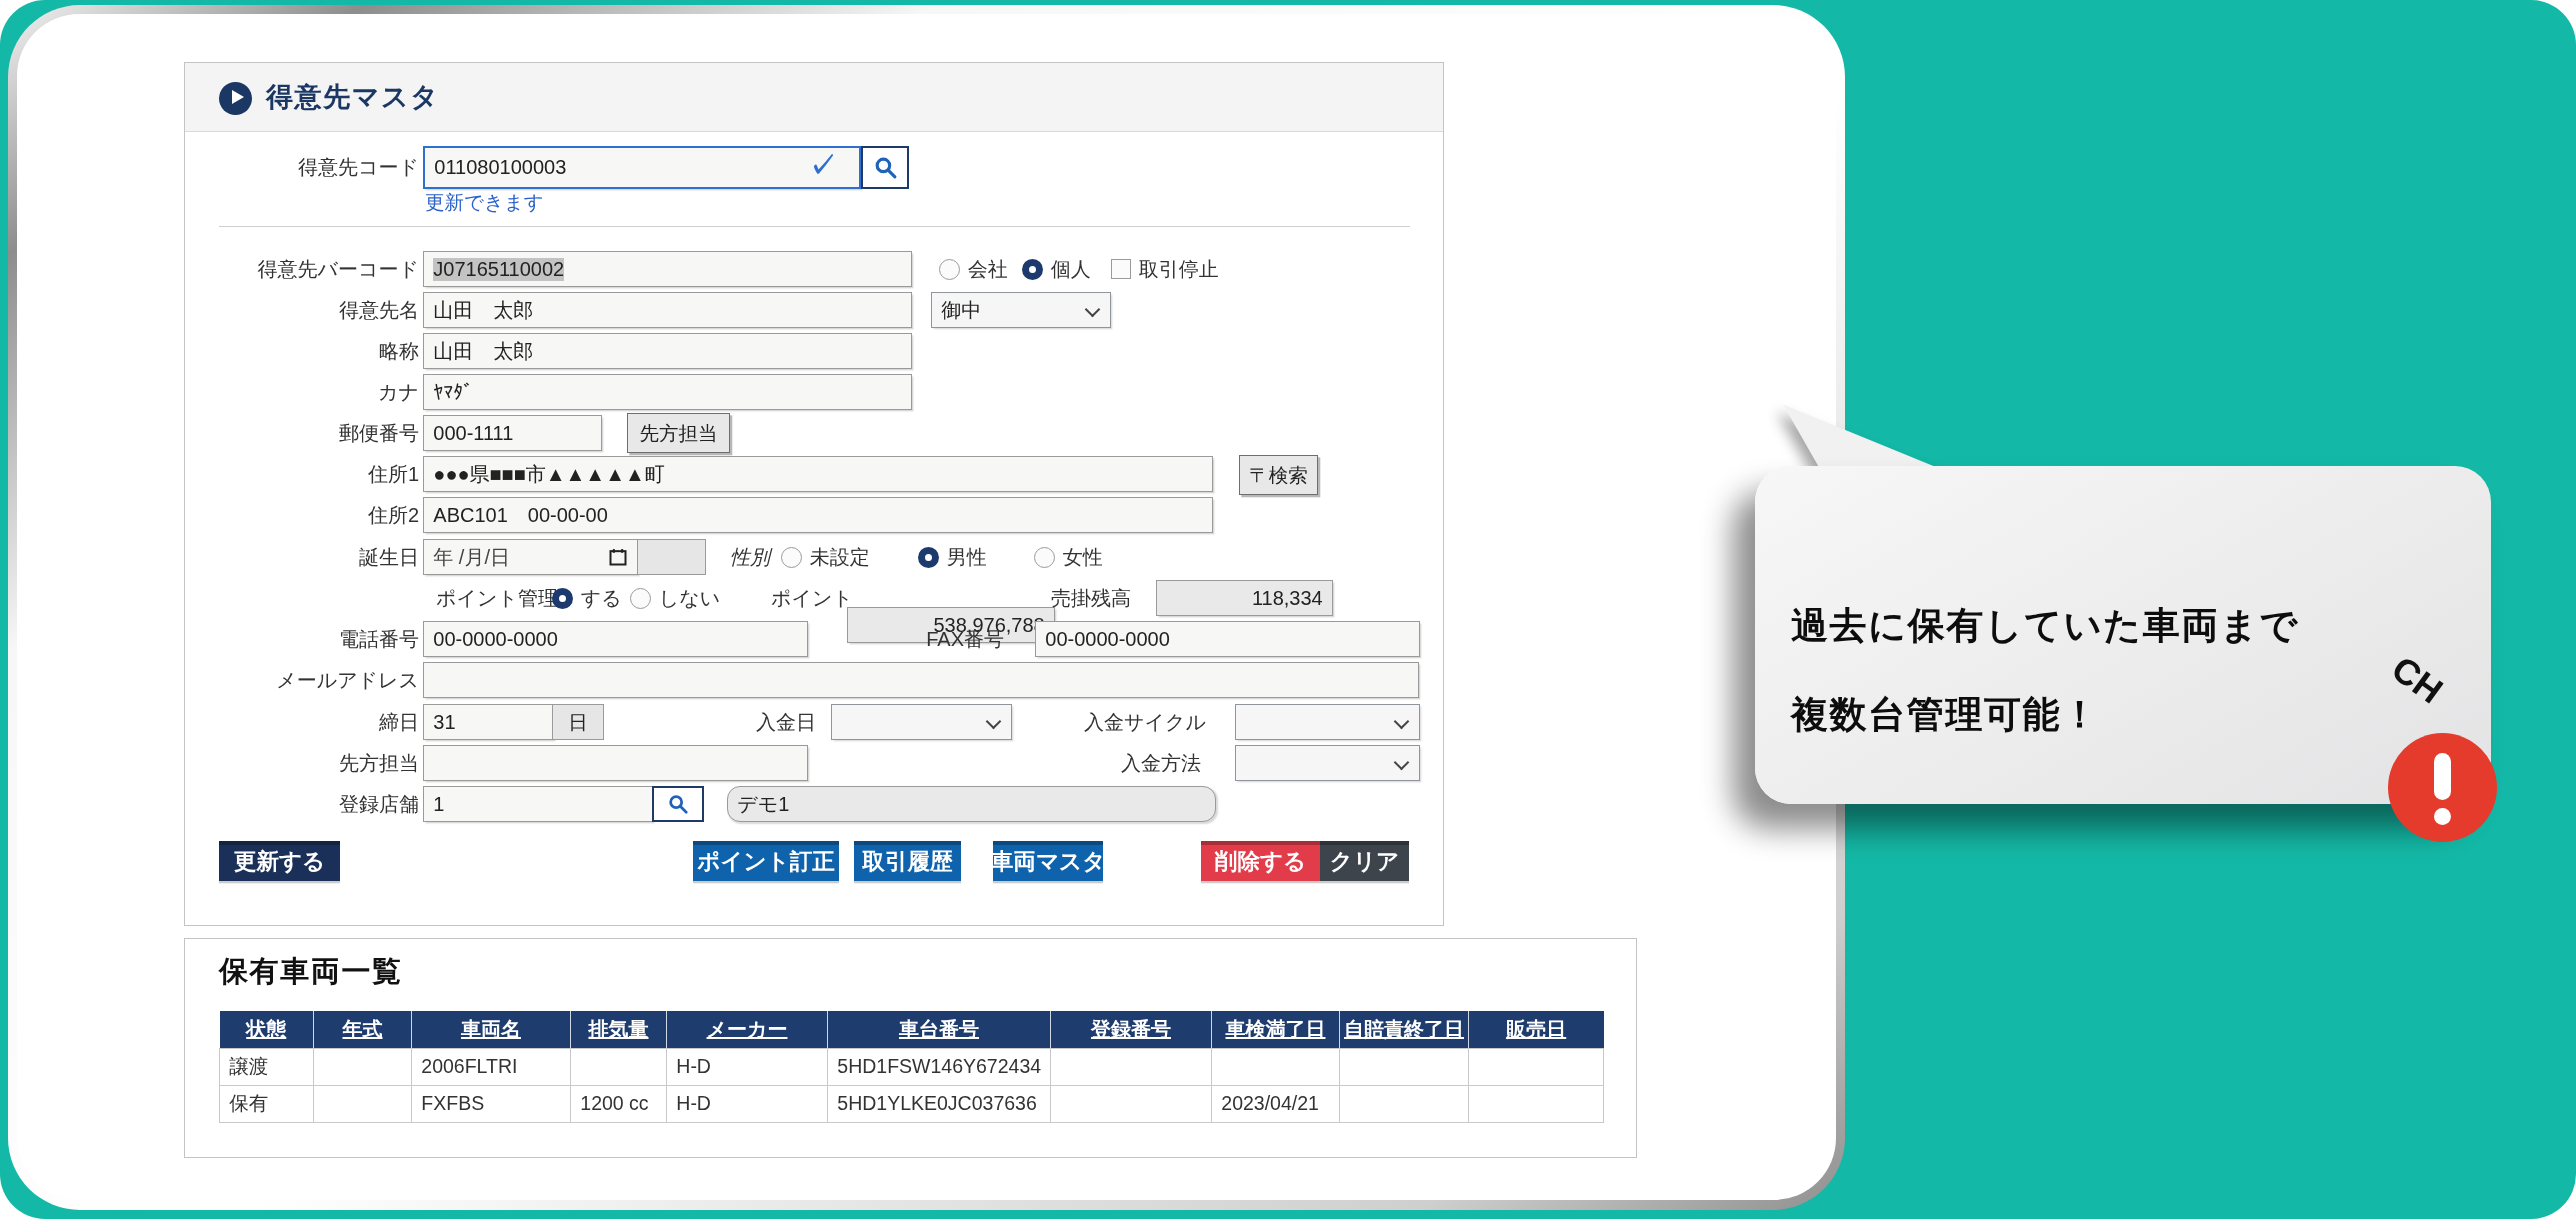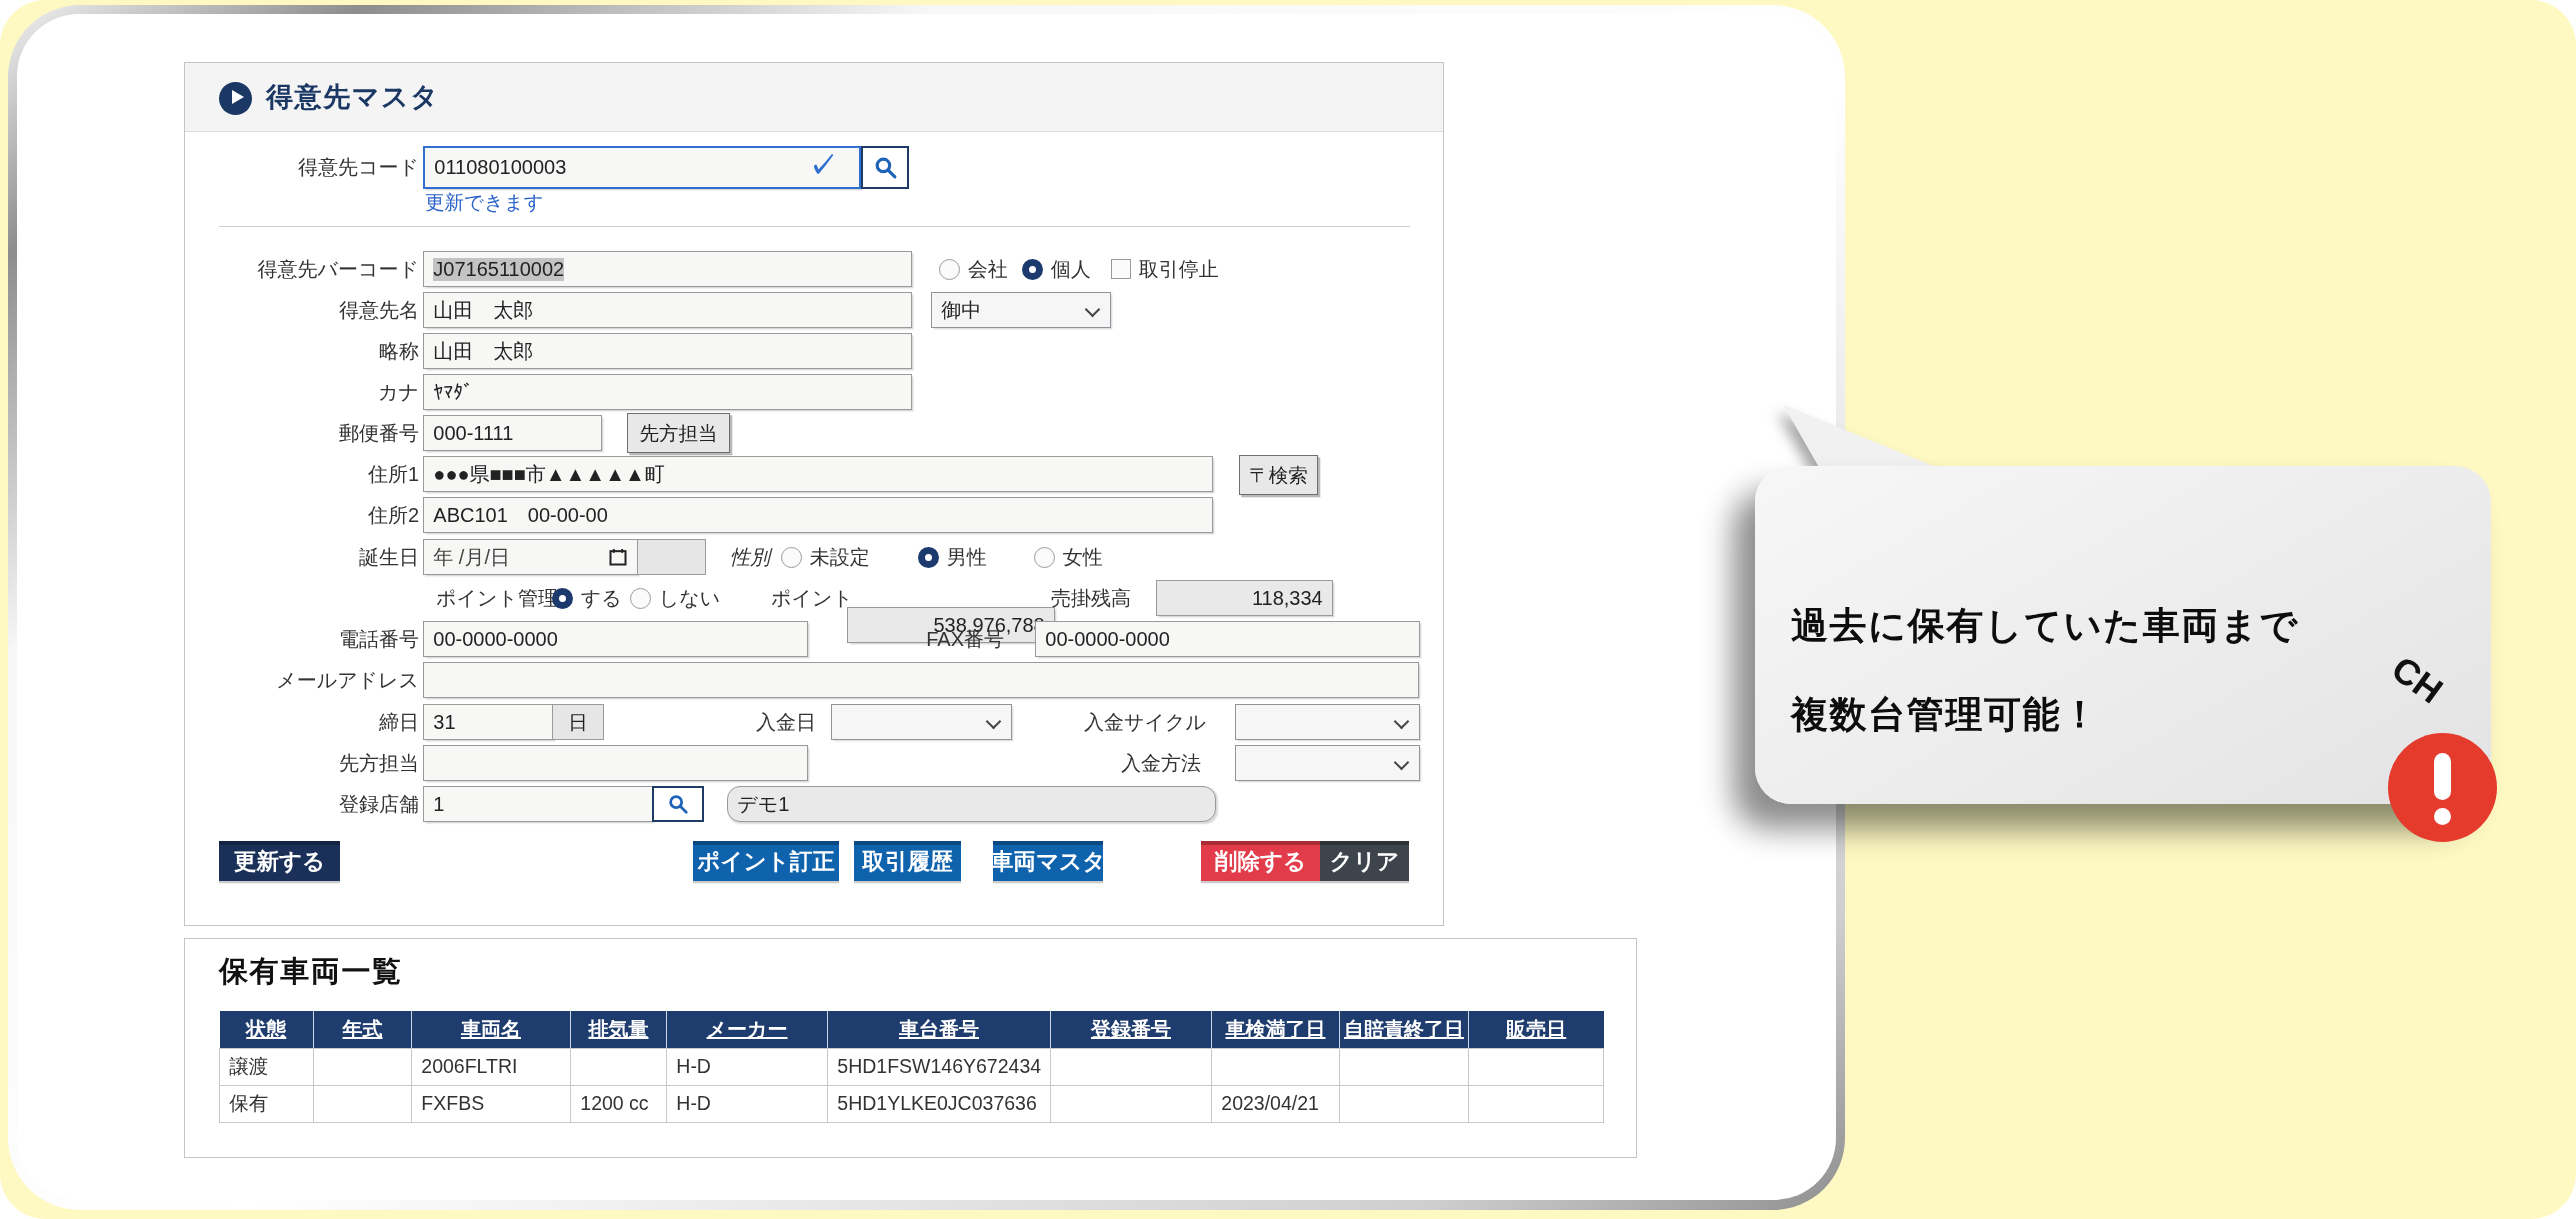--- a/index.html
+++ b/index.html
@@ -1,18 +1,18 @@
 <!DOCTYPE html>
 <html lang="ja" style="font-size:12.5px"><head>
 <meta charset="utf-8">
 <style>
   html,body{margin:0;padding:0;background:#ffffff;}
   *{box-sizing:border-box;}
   body{font-family:"Liberation Sans",sans-serif;}
-  .canvas{position:relative;width:2576px;height:1219px;background:#fef9c3;border-radius:45px;overflow:hidden;}
+  .canvas{position:relative;width:2576px;height:1219px;background:#14b8a6;border-radius:45px;overflow:hidden;}
 
   
   .tablet-rim{position:absolute;left:7.8px;top:4.7px;width:1837px;height:1205px;border-radius:72px;
     background:linear-gradient(145deg,#f2f2f2 0%,#8d8d8d 10%,#f7f7f7 26%,#ffffff 55%,#cfcfcf 88%,#8f8f8f 100%);}
   .tablet-screen{position:absolute;left:9.3px;top:9.3px;right:9.3px;bottom:9.3px;background:#ffffff;border-radius:62px;}
 
   
   .form-panel{position:absolute;left:184px;top:62px;width:1260px;height:864px;background:#ffffff;border:1.6px solid #c4c4c4;}
   .panel-header{position:absolute;left:0;top:0;right:0;height:69px;background:#f4f4f4;border-bottom:1.6px solid #dadada;}
   .play-icon{position:absolute;left:34px;top:18.7px;width:33px;height:33px;border-radius:50%;background:#1b3763;}

